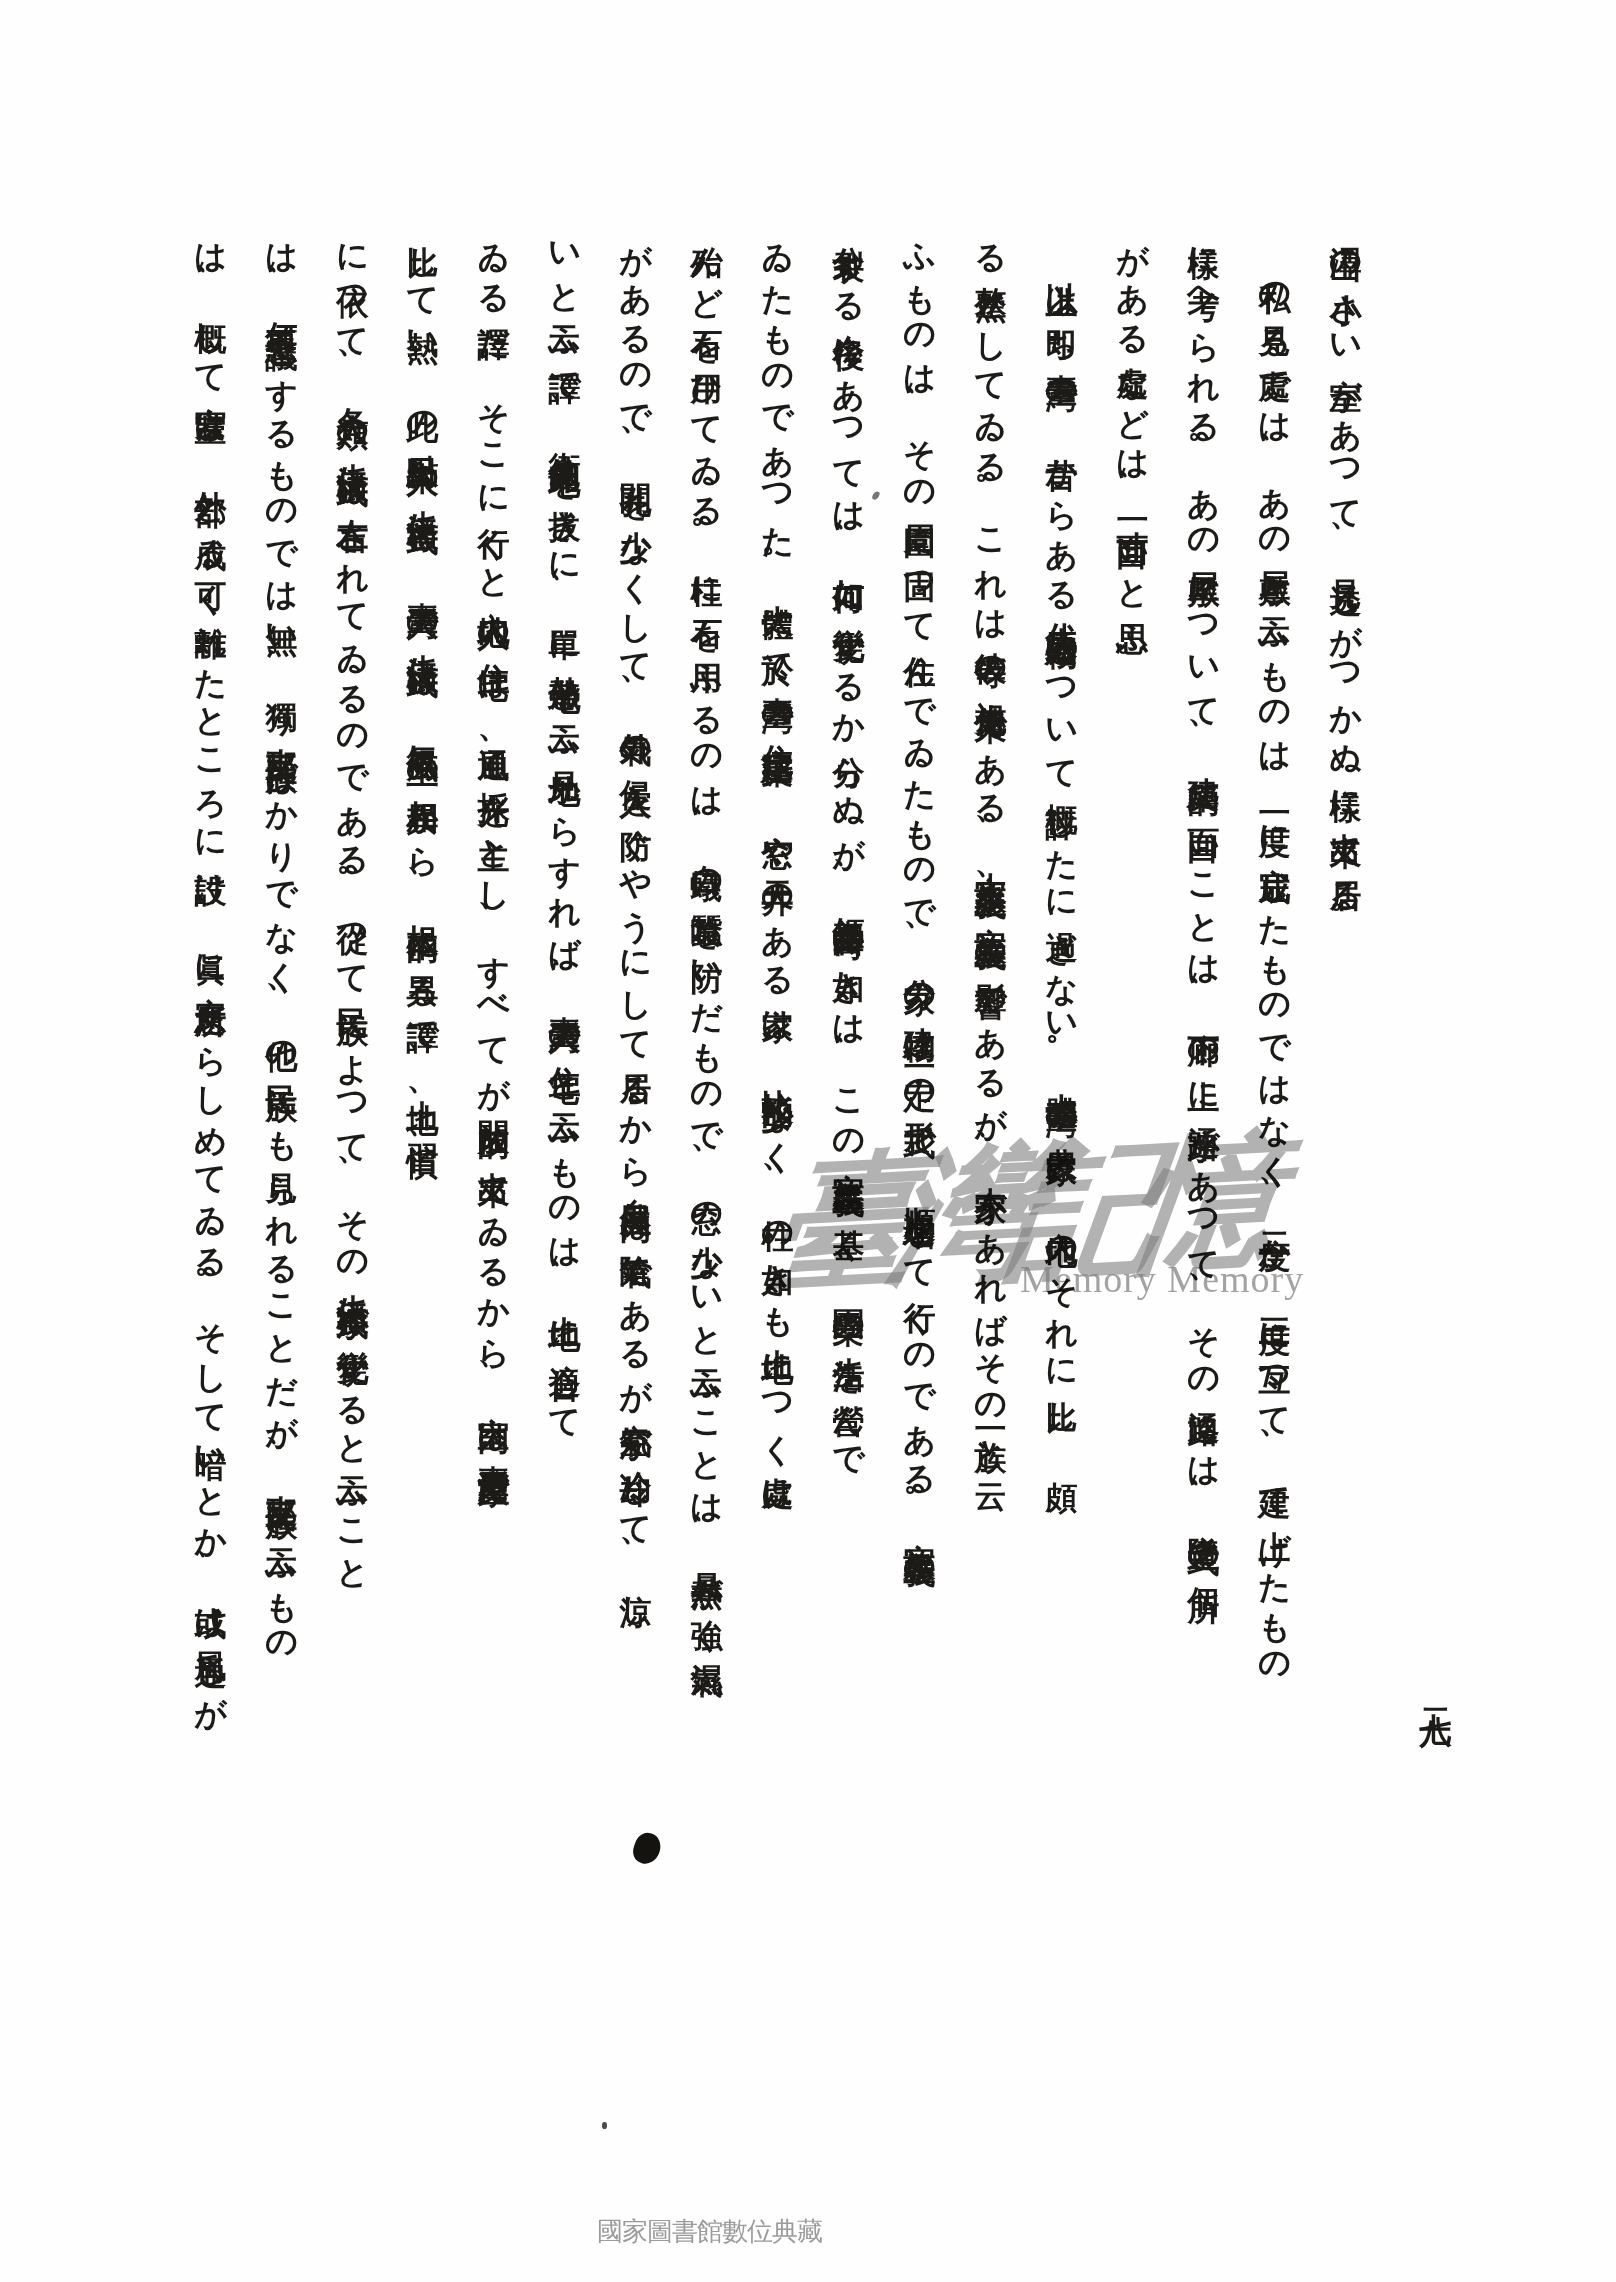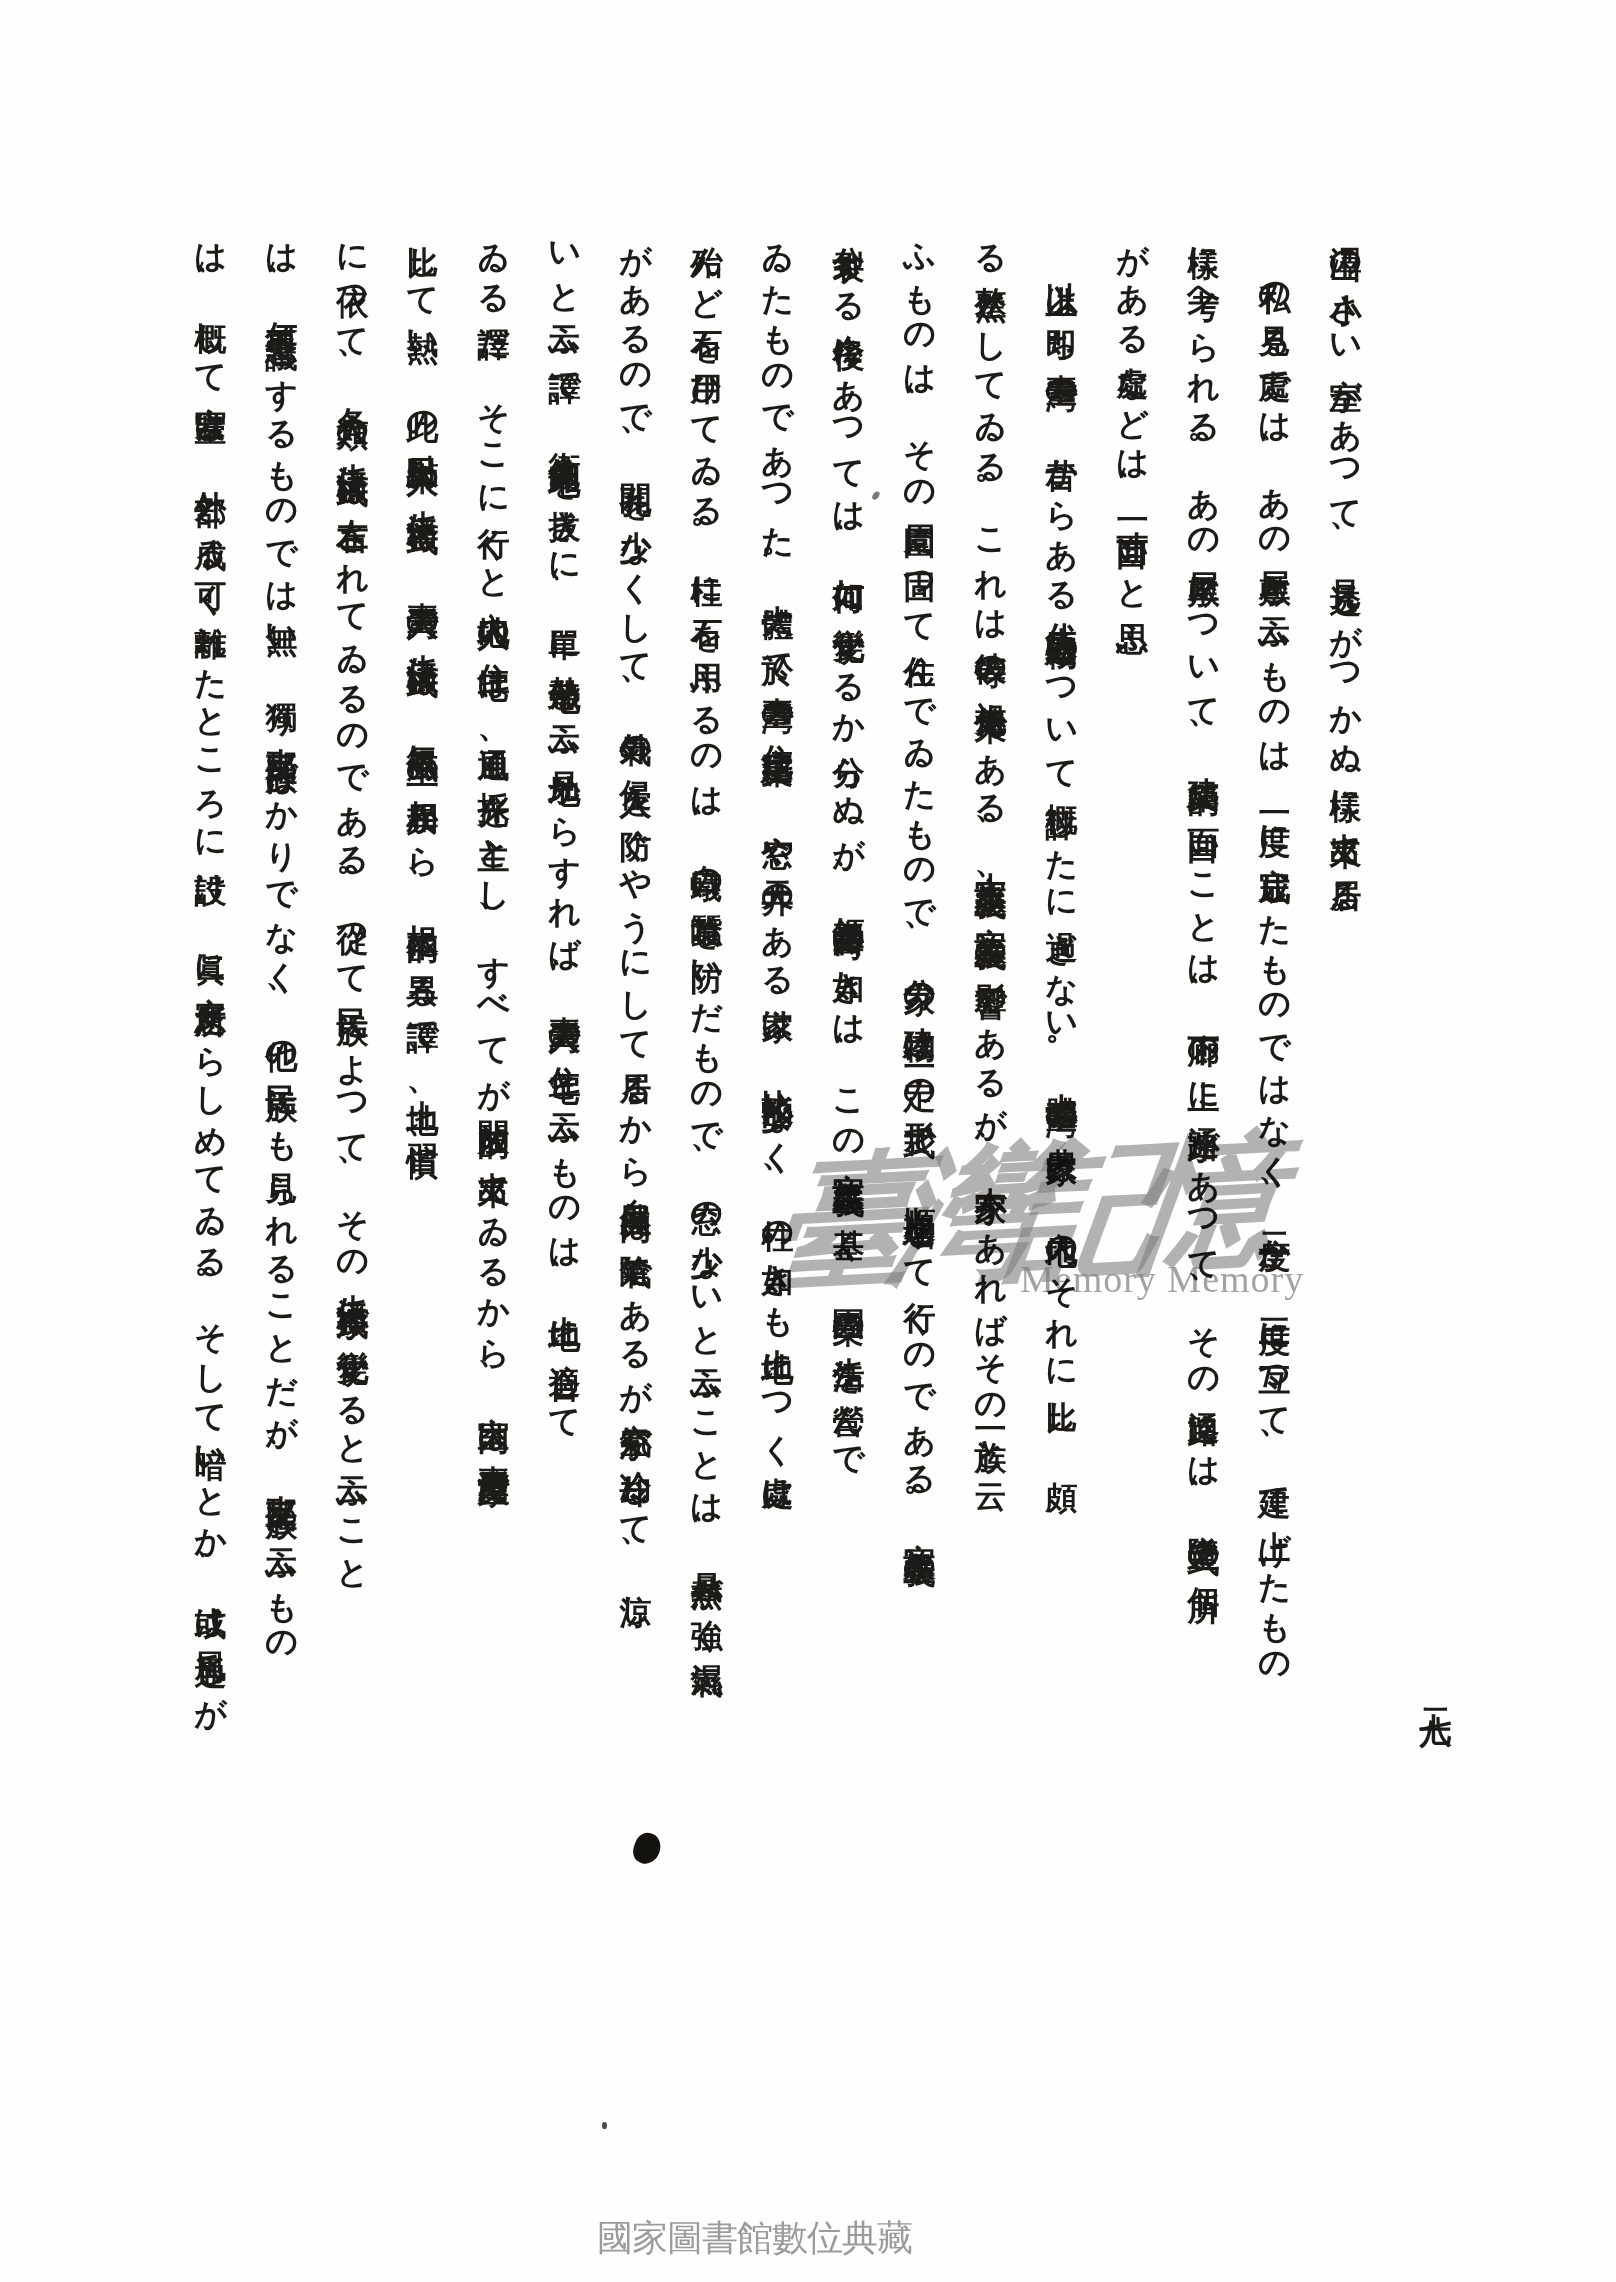--- a/index.html
+++ b/index.html
@@ -75,21 +75,21 @@
     letter-spacing: 1px;
     color: rgba(128,128,128,0.72);
     font-family: "Liberation Serif", serif;
     white-space: nowrap;
   }
   
   .footer-credit {
     position: absolute;
     left: 597px;
     top: 2214px;
-    font-size: 36px;
+    font-size: 26px;
     letter-spacing: -1px;
     color: #9b9b9b;
     font-family: "DejaVu Sans", sans-serif;
     white-space: nowrap;
   }
   
   .ink-blot {
     position: absolute;
     left: 634px;
     top: 1833px;

